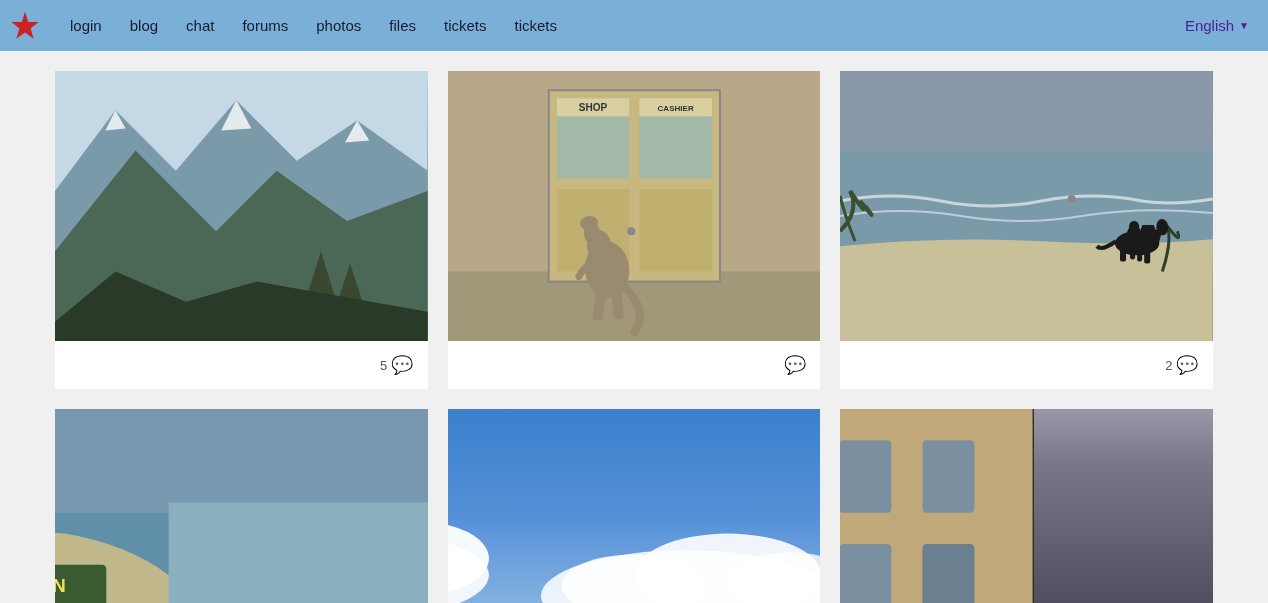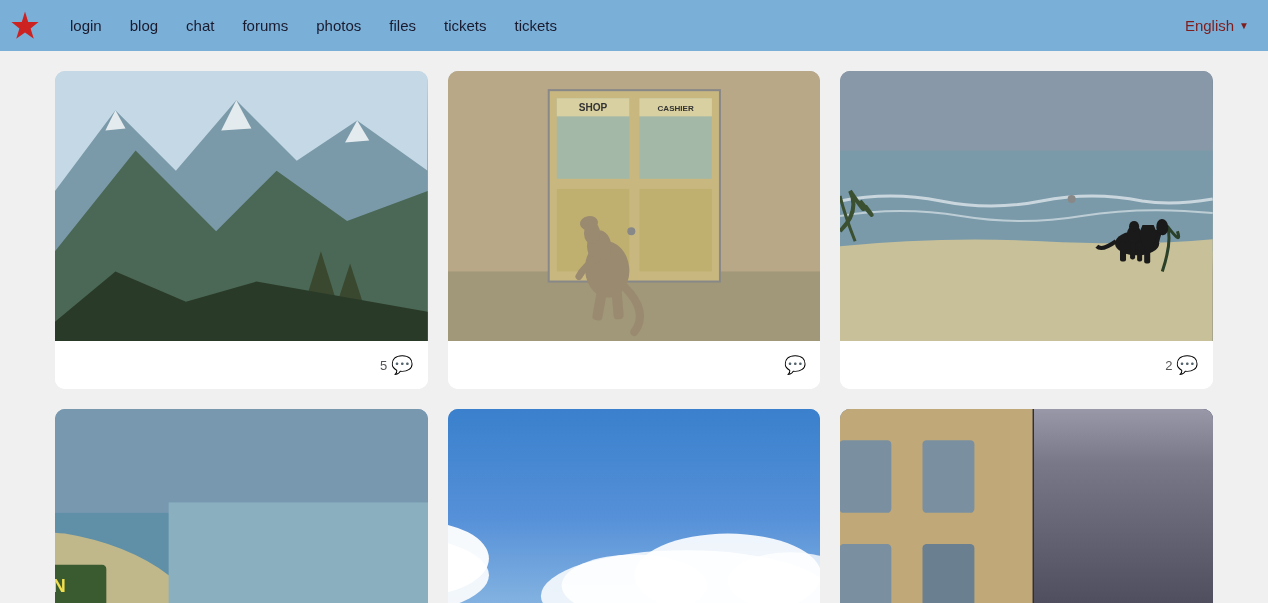--- a/index.html
+++ b/index.html
@@ -47,41 +47,41 @@
       height: 51px;
       display: flex;
       align-items: center;
       cursor: pointer;
     }
 
     .nav-lang {
       display: flex;
       align-items: center;
       gap: 5px;
-      color: #7f1d1d;
+      color: #4c1d95;
       font-size: 15px;
       cursor: pointer;
       padding: 0 10px;
     }
 
     .chevron-icon {
       font-size: 10px;
     }
 
     
     .gallery {
       padding: 20px 55px;
       display: grid;
       grid-template-columns: repeat(3, 1fr);
       gap: 20px;
     }
 
     .photo-card {
       background: #fff;
-      border-radius: 10px;
+      border-radius: 0;
       overflow: hidden;
       display: flex;
       flex-direction: column;
       justify-content: flex-end;
     }
 
     .photo-card .image-area {
       width: 100%;
       height: 270px;
       overflow: hidden;

